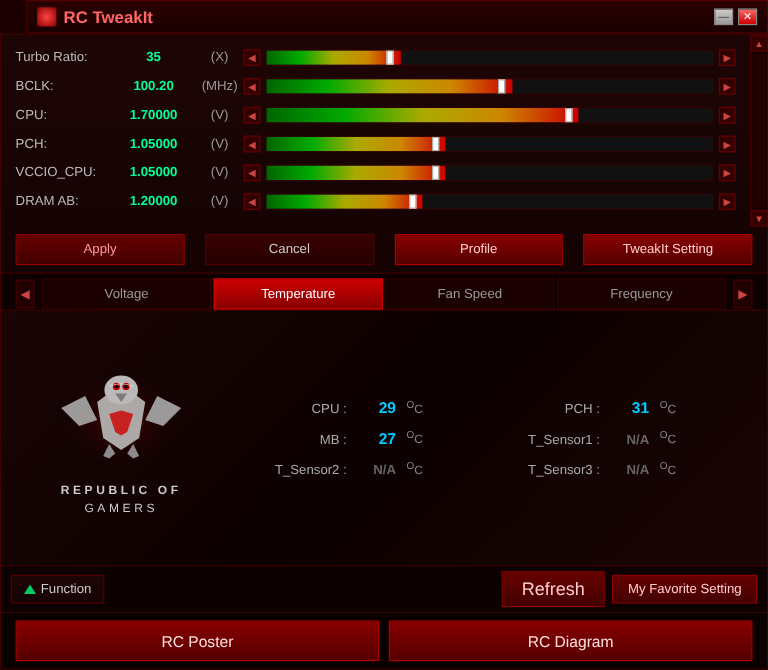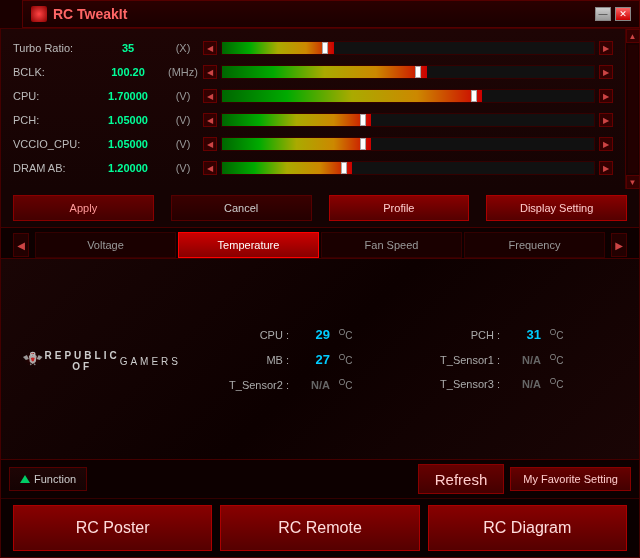--- a/index.html
+++ b/index.html
@@ -288,20 +288,21 @@
       display: flex;
       align-items: center;
       justify-content: center;
       flex-shrink: 0;
     }
 
     .rog-logo {
       width: 160px;
       height: 140px;
       display: flex;
+      flex-direction: column;
       align-items: center;
       justify-content: center;
     }
 
     .rog-text {
       color: #cccccc;
       font-size: 9px;
       letter-spacing: 2px;
       text-align: center;
       margin-top: 4px;
@@ -407,25 +408,25 @@
     .launcher-row {
       padding: 6px 12px;
       background: #0a0000;
       display: flex;
       gap: 8px;
       border-top: 1px solid #330000;
     }
 
     .launcher-btn {
       flex: 1;
-      height: 46px;
+      height: 34px;
       background: linear-gradient(to bottom, #880000, #550000);
       border: 1px solid #aa0000;
       color: #ffdddd;
-      font-size: 16px;
+      font-size: 13px;
       cursor: pointer;
       display: flex;
       align-items: center;
       justify-content: center;
     }
 
     
     .version-bar {
       background: #0a0000;
       padding: 2px 8px;
@@ -543,21 +544,21 @@
       <div class="scroll-btn">▲</div>
       <div class="scroll-thumb-area"></div>
       <div class="scroll-btn">▼</div>
     </div>
   </div>
 
   <div class="buttons-row">
     <button class="btn btn-active">Apply</button>
     <button class="btn">Cancel</button>
     <button class="btn btn-red">Profile</button>
-    <button class="btn btn-red">Display Setting</button>
+    <button class="btn btn-red">TweakIt Setting</button>
   </div>
 
   <div class="tabs-container">
     <div class="tab-arrow">◀</div>
     <div class="tab">Voltage</div>
     <div class="tab active">Temperature</div>
     <div class="tab">Fan Speed</div>
     <div class="tab">Frequency</div>
     <div class="tab-arrow-right">▶</div>
   </div>
@@ -651,18 +652,17 @@
       <div class="triangle-icon"></div>
       <span>Function</span>
     </button>
     <div class="spacer"></div>
     <button class="refresh-btn">Refresh</button>
     <button class="favorite-btn">My Favorite Setting</button>
   </div>
 
   <div class="launcher-row">
     <button class="launcher-btn">RC Poster</button>
-    <button class="launcher-btn">RC Remote</button>
     <button class="launcher-btn">RC Diagram</button>
   </div>
 
 
 </div>
 
 </body></html>

